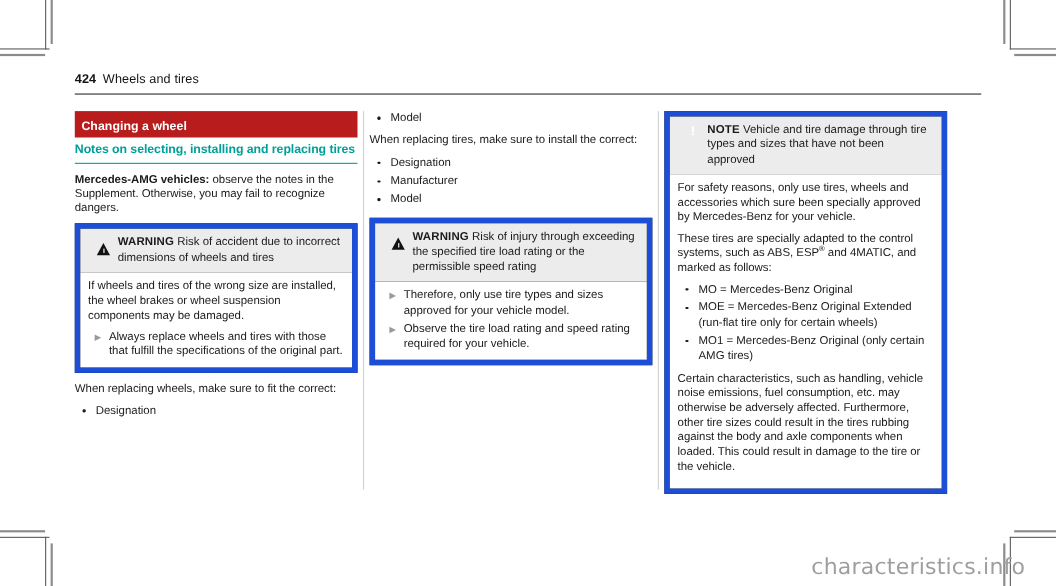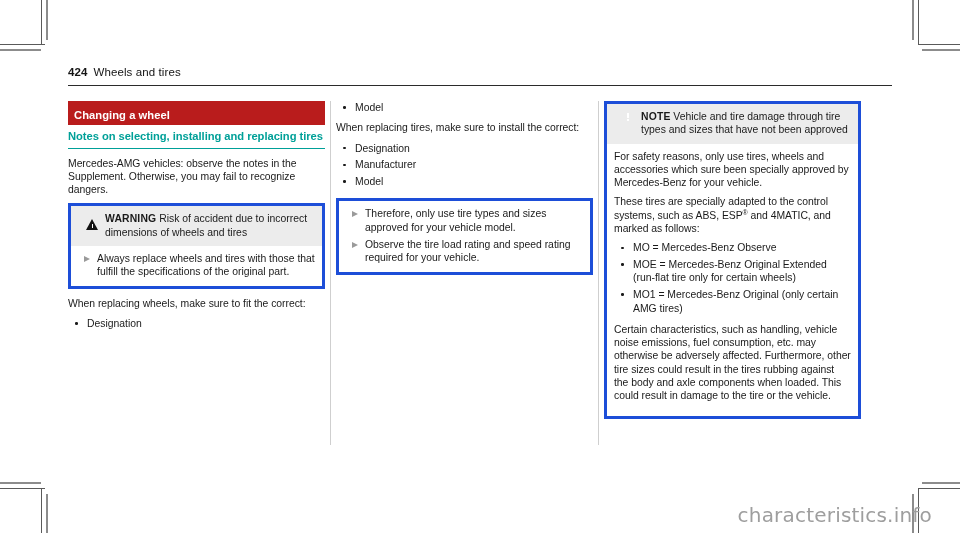--- a/index.html
+++ b/index.html
@@ -100,21 +100,21 @@
   }
 
   
   p.body {
     margin: 0 0 7px 0;
     font-size: 10.4px;
     line-height: 13.3px;
     letter-spacing: -0.03px;
   }
   p.body:last-child { margin-bottom: 0; }
-  .lead { font-weight: normal; }
+  .lead { font-weight: bold; }
 
   
   ul.bullets {
     list-style: none;
     margin: 0 0 7px 0;
     padding: 0;
   }
   ul.bullets li {
     position: relative;
     padding-left: 19px;
@@ -152,21 +152,21 @@
     top: 3.6px;
     width: 0;
     height: 0;
     border-top: 3.6px solid transparent;
     border-bottom: 3.6px solid transparent;
     border-left: 6px solid #9a9a9a;
   }
 
   
   .alert {
-    border: 3px solid #1d4ed8;
+    border: 5px solid #1d4ed8;
     margin: 2px 0 8px 0;
     background: #000000;
   }
   .alert-head {
     background: #ececec;
     padding: 6px 7px 7px 7px;
     position: relative;
     min-height: 14px;
   }
   .alert-head .glyph {
@@ -293,20 +293,21 @@
 
     <p class="body"><span class="lead">Mercedes-AMG vehicles:</span><span> observe the notes in the Supplement. Otherwise, you may fail to recognize dangers.</span></p>
 
 
     <div class="alert">
       <div class="alert-head">
         <span class="glyph warn"></span>
         <div class="txt"><span class="kw">WARNING</span><span> Risk of accident due to incorrect dimensions of wheels and tires</span></div>
       </div>
       <div class="alert-body">
+        <p class="body">If wheels and tires of the wrong size are installed, the wheel brakes or wheel suspension components may be damaged.</p>
         <ul class="steps">
           <li><span class="tri"></span><span>Always replace wheels and tires with those that fulfill the specifications of the original part.</span></li>
         </ul>
       </div>
     </div>
 
     <p class="body">When replacing wheels, make sure to fit the correct:</p>
 
     <ul class="bullets">
       <li><span class="dot"></span><span>Designation</span></li>
@@ -322,20 +323,24 @@
 
     <p class="body">When replacing tires, make sure to install the correct:</p>
 
     <ul class="bullets">
       <li><span class="dot"></span><span>Designation</span></li>
       <li><span class="dot"></span><span>Manufacturer</span></li>
       <li><span class="dot"></span><span>Model</span></li>
     </ul>
 
     <div class="alert" style="margin-top:10px;">
+      <div class="alert-head">
+        <span class="glyph warn"></span>
+        <div class="txt"><span class="kw">WARNING</span><span> Risk of injury through exceeding the specified tire load rating or the permissible speed rating</span></div>
+      </div>
       <div class="alert-body">
         <ul class="steps">
           <li><span class="tri"></span><span>Therefore, only use tire types and sizes approved for your vehicle model.</span></li>
           <li><span class="tri"></span><span>Observe the tire load rating and speed rating required for your vehicle.</span></li>
         </ul>
       </div>
     </div>
   </div>
 
   <div class="col">
@@ -345,21 +350,21 @@
       <div class="alert-head">
         <span class="glyph note"></span>
         <div class="txt"><span class="kw">NOTE</span><span> Vehicle and tire damage through tire types and sizes that have not been approved</span></div>
       </div>
       <div class="alert-body">
         <p class="body">For safety reasons, only use tires, wheels and accessories which sure been specially approved by Mercedes-Benz for your vehicle.</p>
 
         <p class="body"><span>These tires are specially adapted to the control systems, such as ABS, ESP</span><sup class="reg">®</sup><span> and 4MATIC, and marked as follows:</span></p>
 
         <ul class="bullets">
-          <li><span class="dot"></span><span>MO = Mercedes-Benz Observe</span></li>
+          <li><span class="dot"></span><span>MO = Mercedes-Benz Original</span></li>
           <li><span class="dot"></span><span>MOE = Mercedes-Benz Original Extended (run-flat tire only for certain wheels)</span></li>
           <li><span class="dot"></span><span>MO1 = Mercedes-Benz Original (only certain AMG tires)</span></li>
         </ul>
 
         <p class="body" style="margin-top:8px;">Certain characteristics, such as handling, vehicle noise emissions, fuel consumption, etc. may otherwise be adversely affected. Furthermore, other tire sizes could result in the tires rubbing against the body and axle components when loaded. This could result in damage to the tire or the vehicle.</p>
       </div>
     </div>
   </div>
 </div>
 

